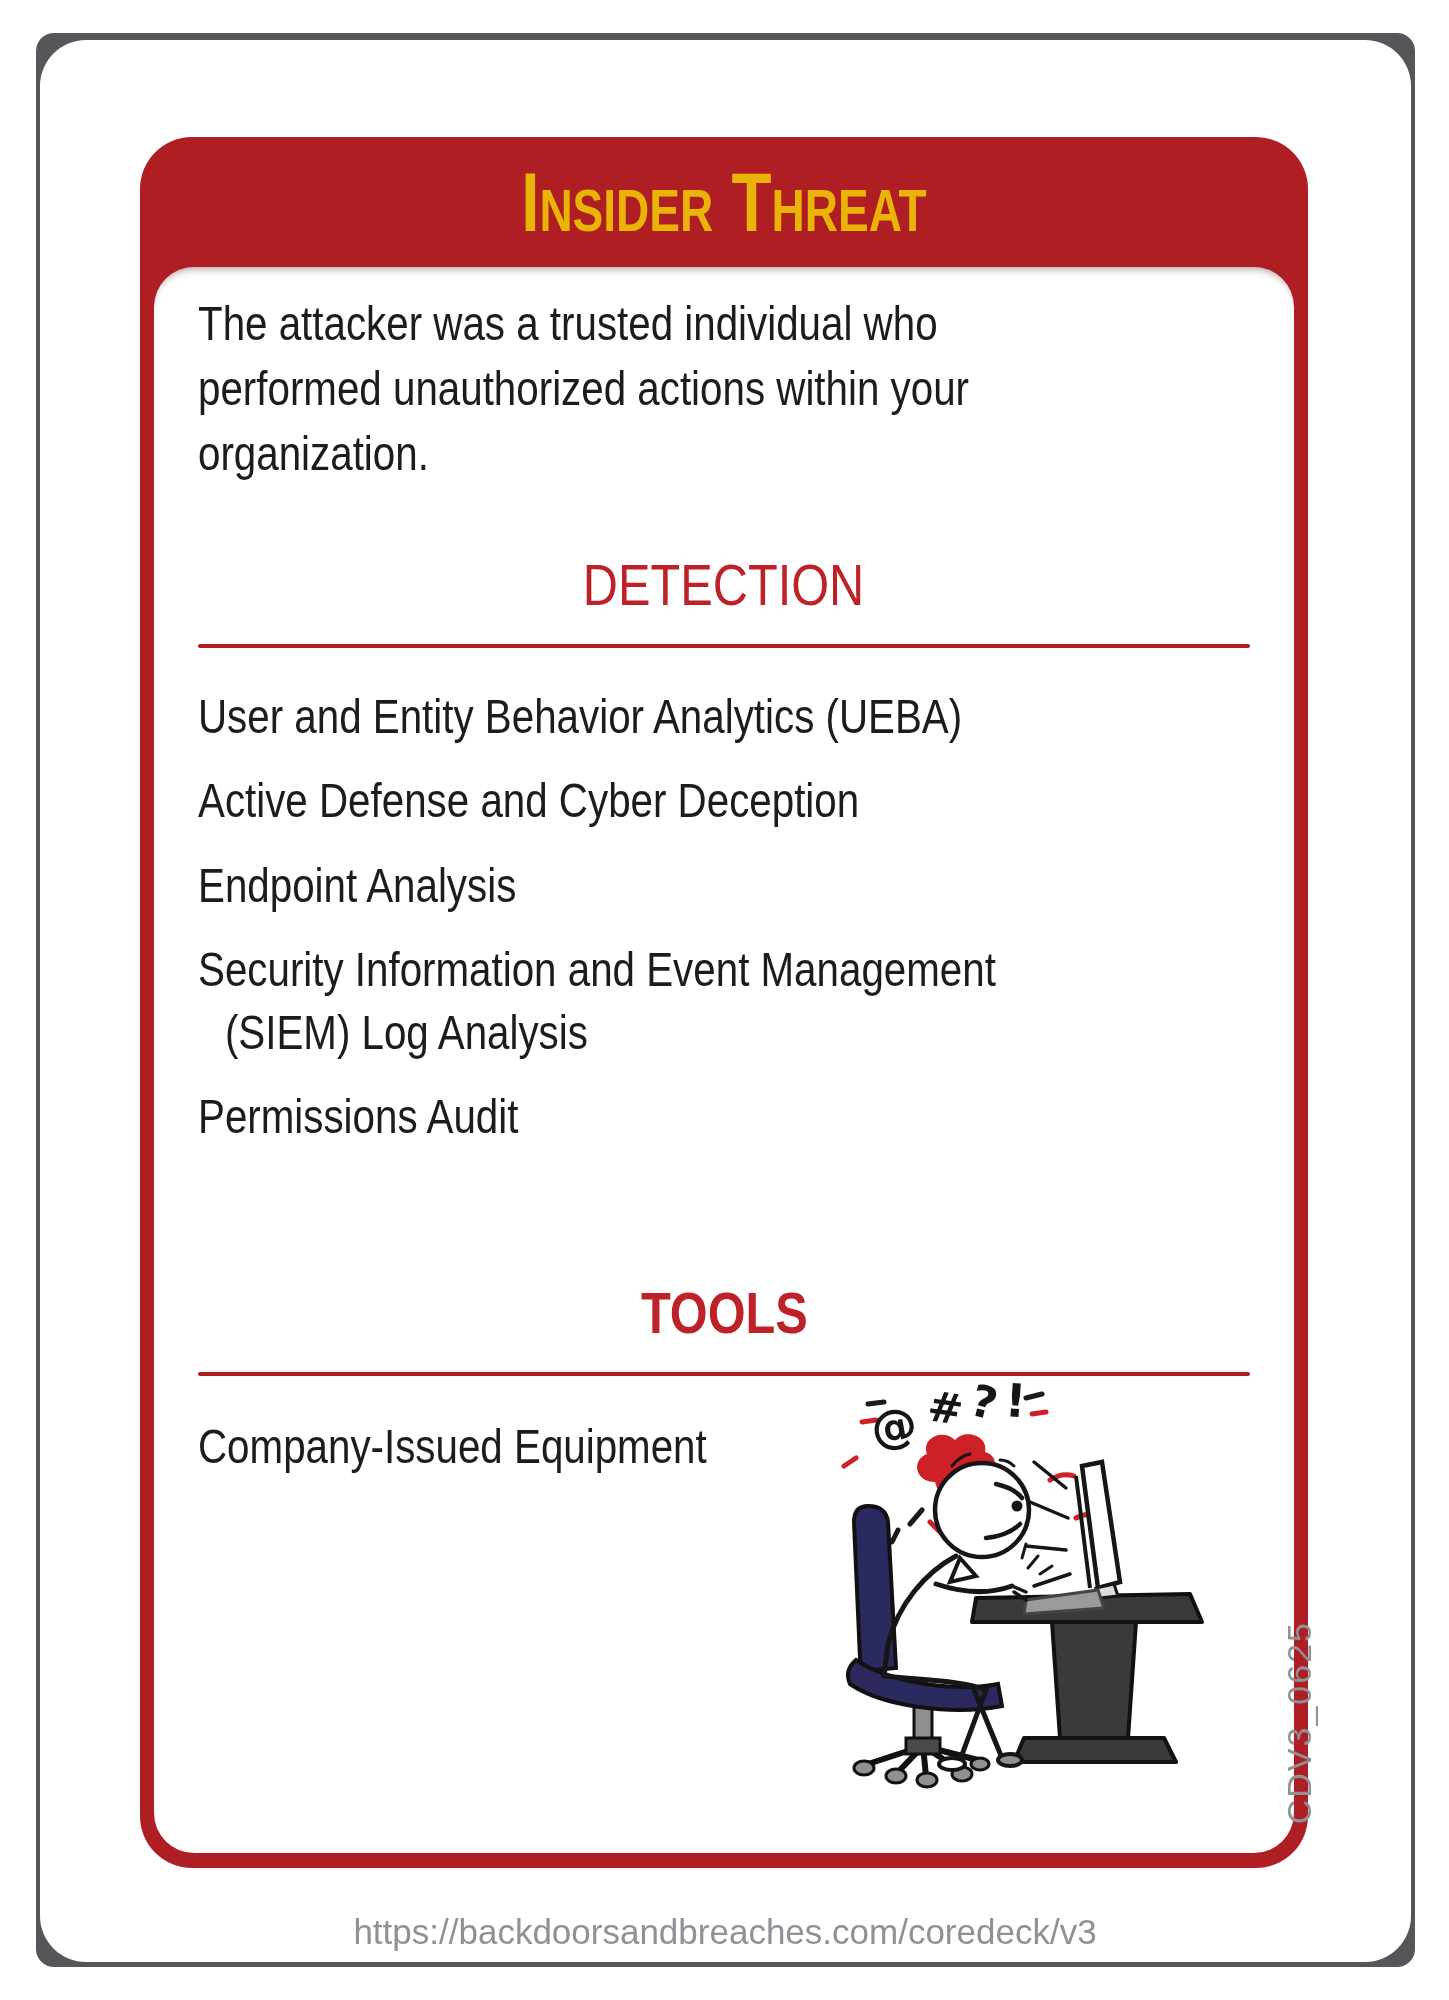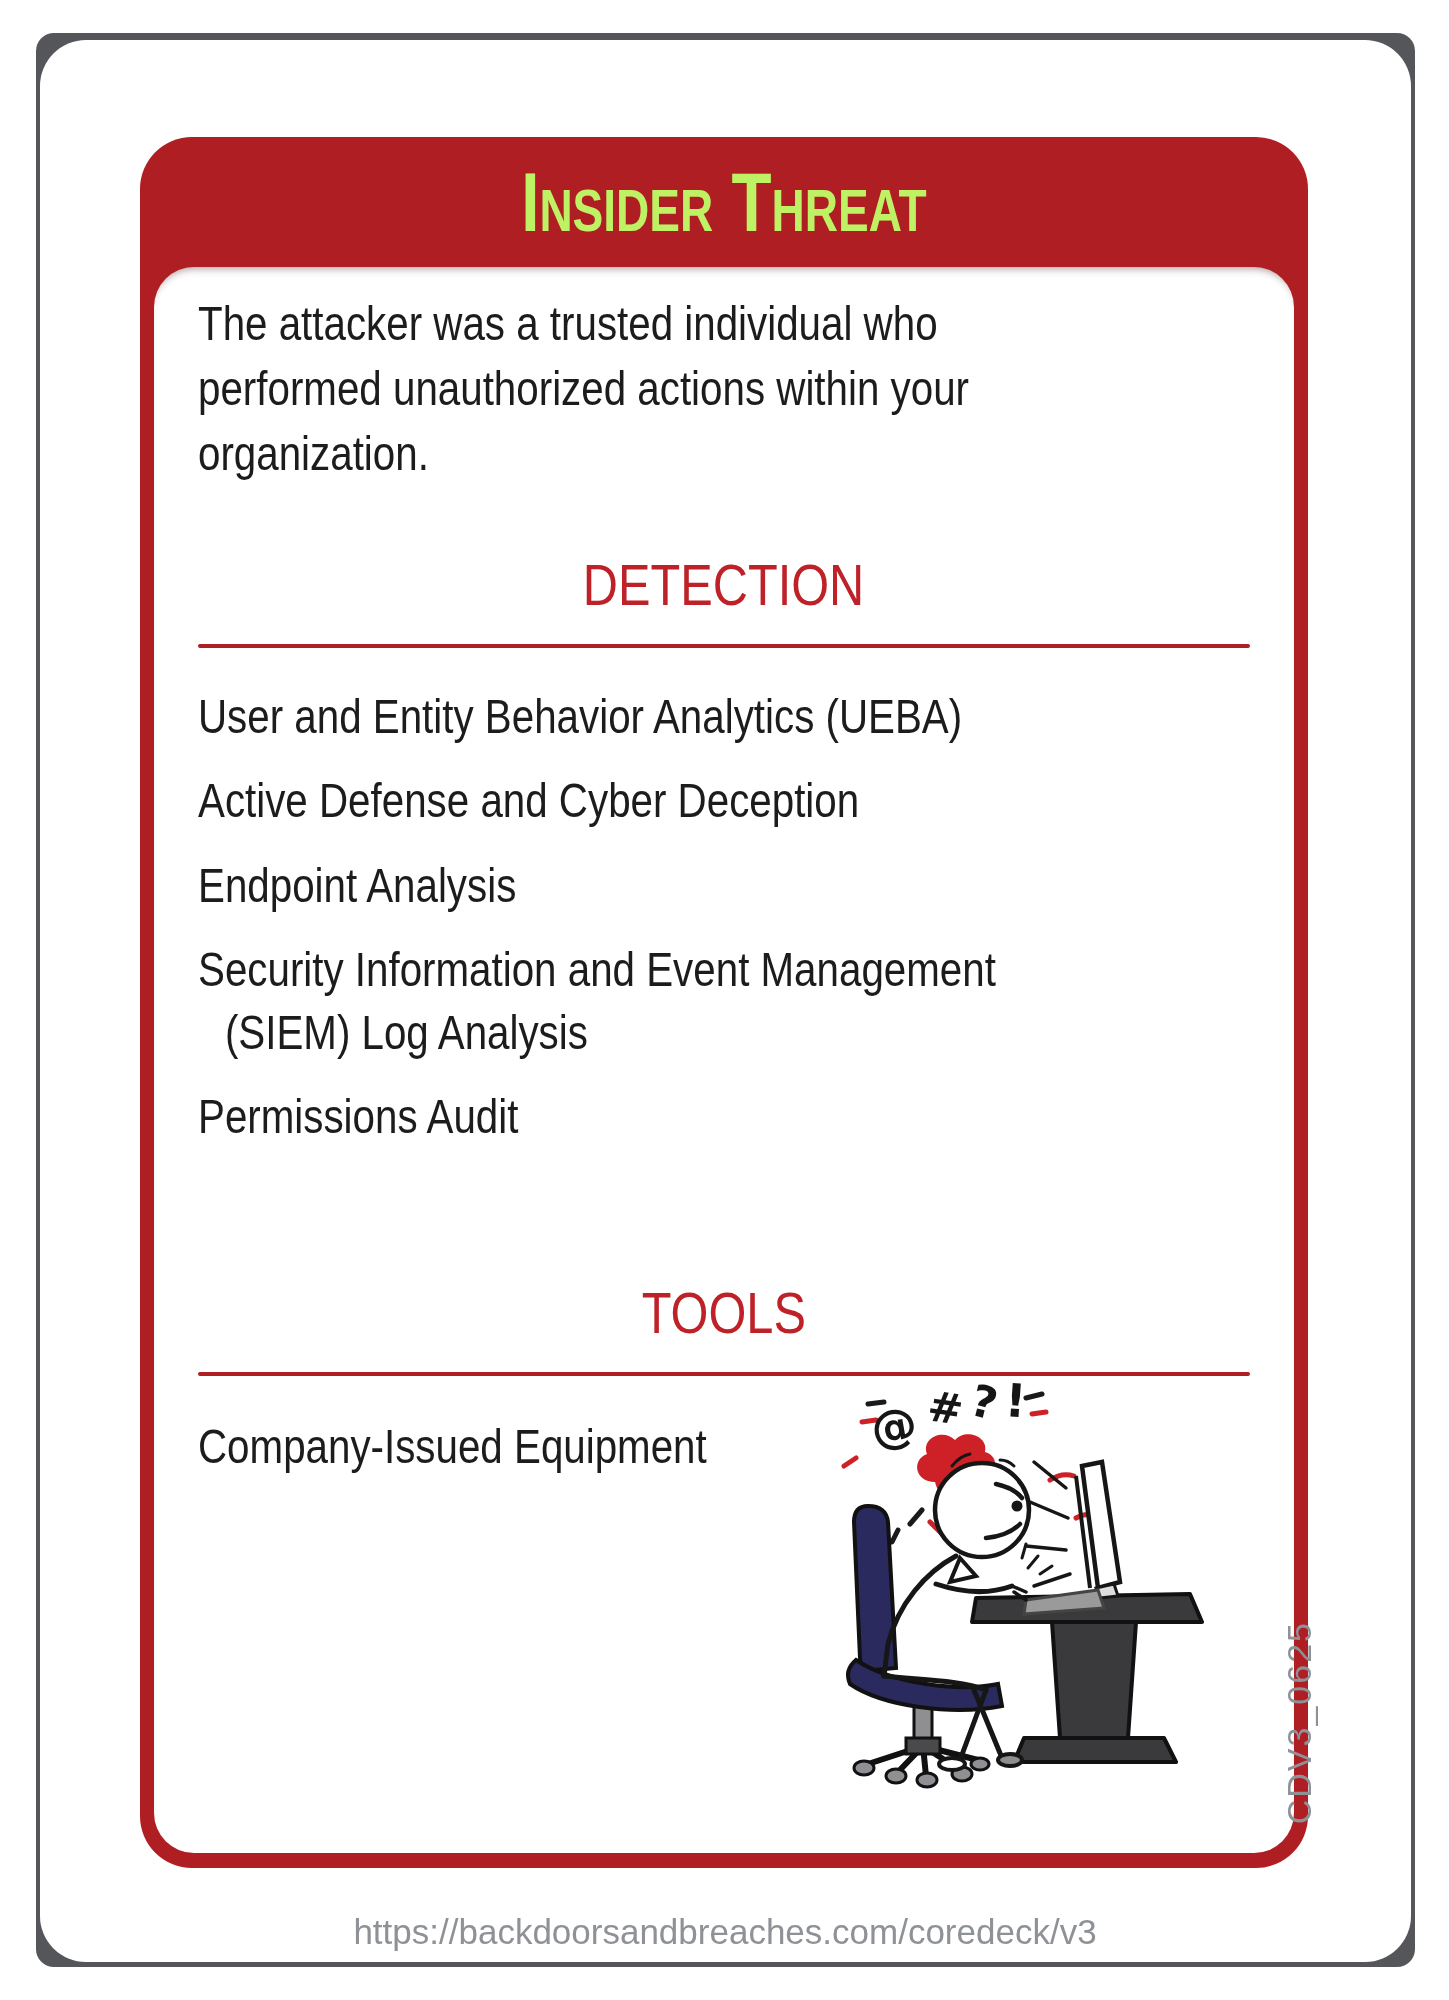--- a/index.html
+++ b/index.html
@@ -27,39 +27,39 @@
     position:absolute;left:40px;top:40px;right:38px;bottom:38px;
     background:#ffffff;border-radius:46px;
   }
   .panel{
     position:absolute;left:100px;top:97px;width:1168px;height:1731px;
     background:var(--accent_red);border-radius:52px;
   }
   .panel-title{
     position:absolute;left:0;top:0;width:100%;height:130px;
     display:flex;align-items:center;justify-content:center;
-    color:#bef264;font-weight:bold;font-size:84px;
+    color:#eab308;font-weight:bold;font-size:84px;
     font-variant:small-caps;letter-spacing:0px;
   }
   .sq-title{display:inline-block;transform:scaleX(0.78);transform-origin:center center;white-space:nowrap;}
   .panel-inner{
     position:absolute;left:14px;right:14px;top:130px;bottom:15px;
     background:#ffffff;border-radius:40px;
     box-shadow:inset 0 7px 9px -6px rgba(60,0,0,0.45);
     padding:25px 44px;overflow:hidden;
   }
   .desc{
     font-size:48px;line-height:1.35;color:var(--text_black);
     width:1100px;transform:scaleX(0.84);transform-origin:left top;
   }
   .section-head{
     text-align:center;color:var(--heading_red);
     font-size:58px;font-weight:400;line-height:1.2;margin-top:64px;
   }
-  .section-head.tools{margin-top:130px;}
+  .section-head.tools{margin-top:130px;font-weight:bold;}
   .sq-c{display:inline-block;transform:scaleX(0.84);transform-origin:center top;white-space:nowrap;}
   .rule{height:4px;background:var(--accent_red);margin:24px 0 0 0;border-radius:2px;}
   .item{
     font-size:48px;line-height:1.3;color:var(--text_black);margin-top:22px;
     width:1100px;transform:scaleX(0.84);transform-origin:left top;
     padding-left:32px;text-indent:-32px;
   }
   .item.first{margin-top:38px;}
   .item.tools-item{margin-top:40px;}
   .illustration{

